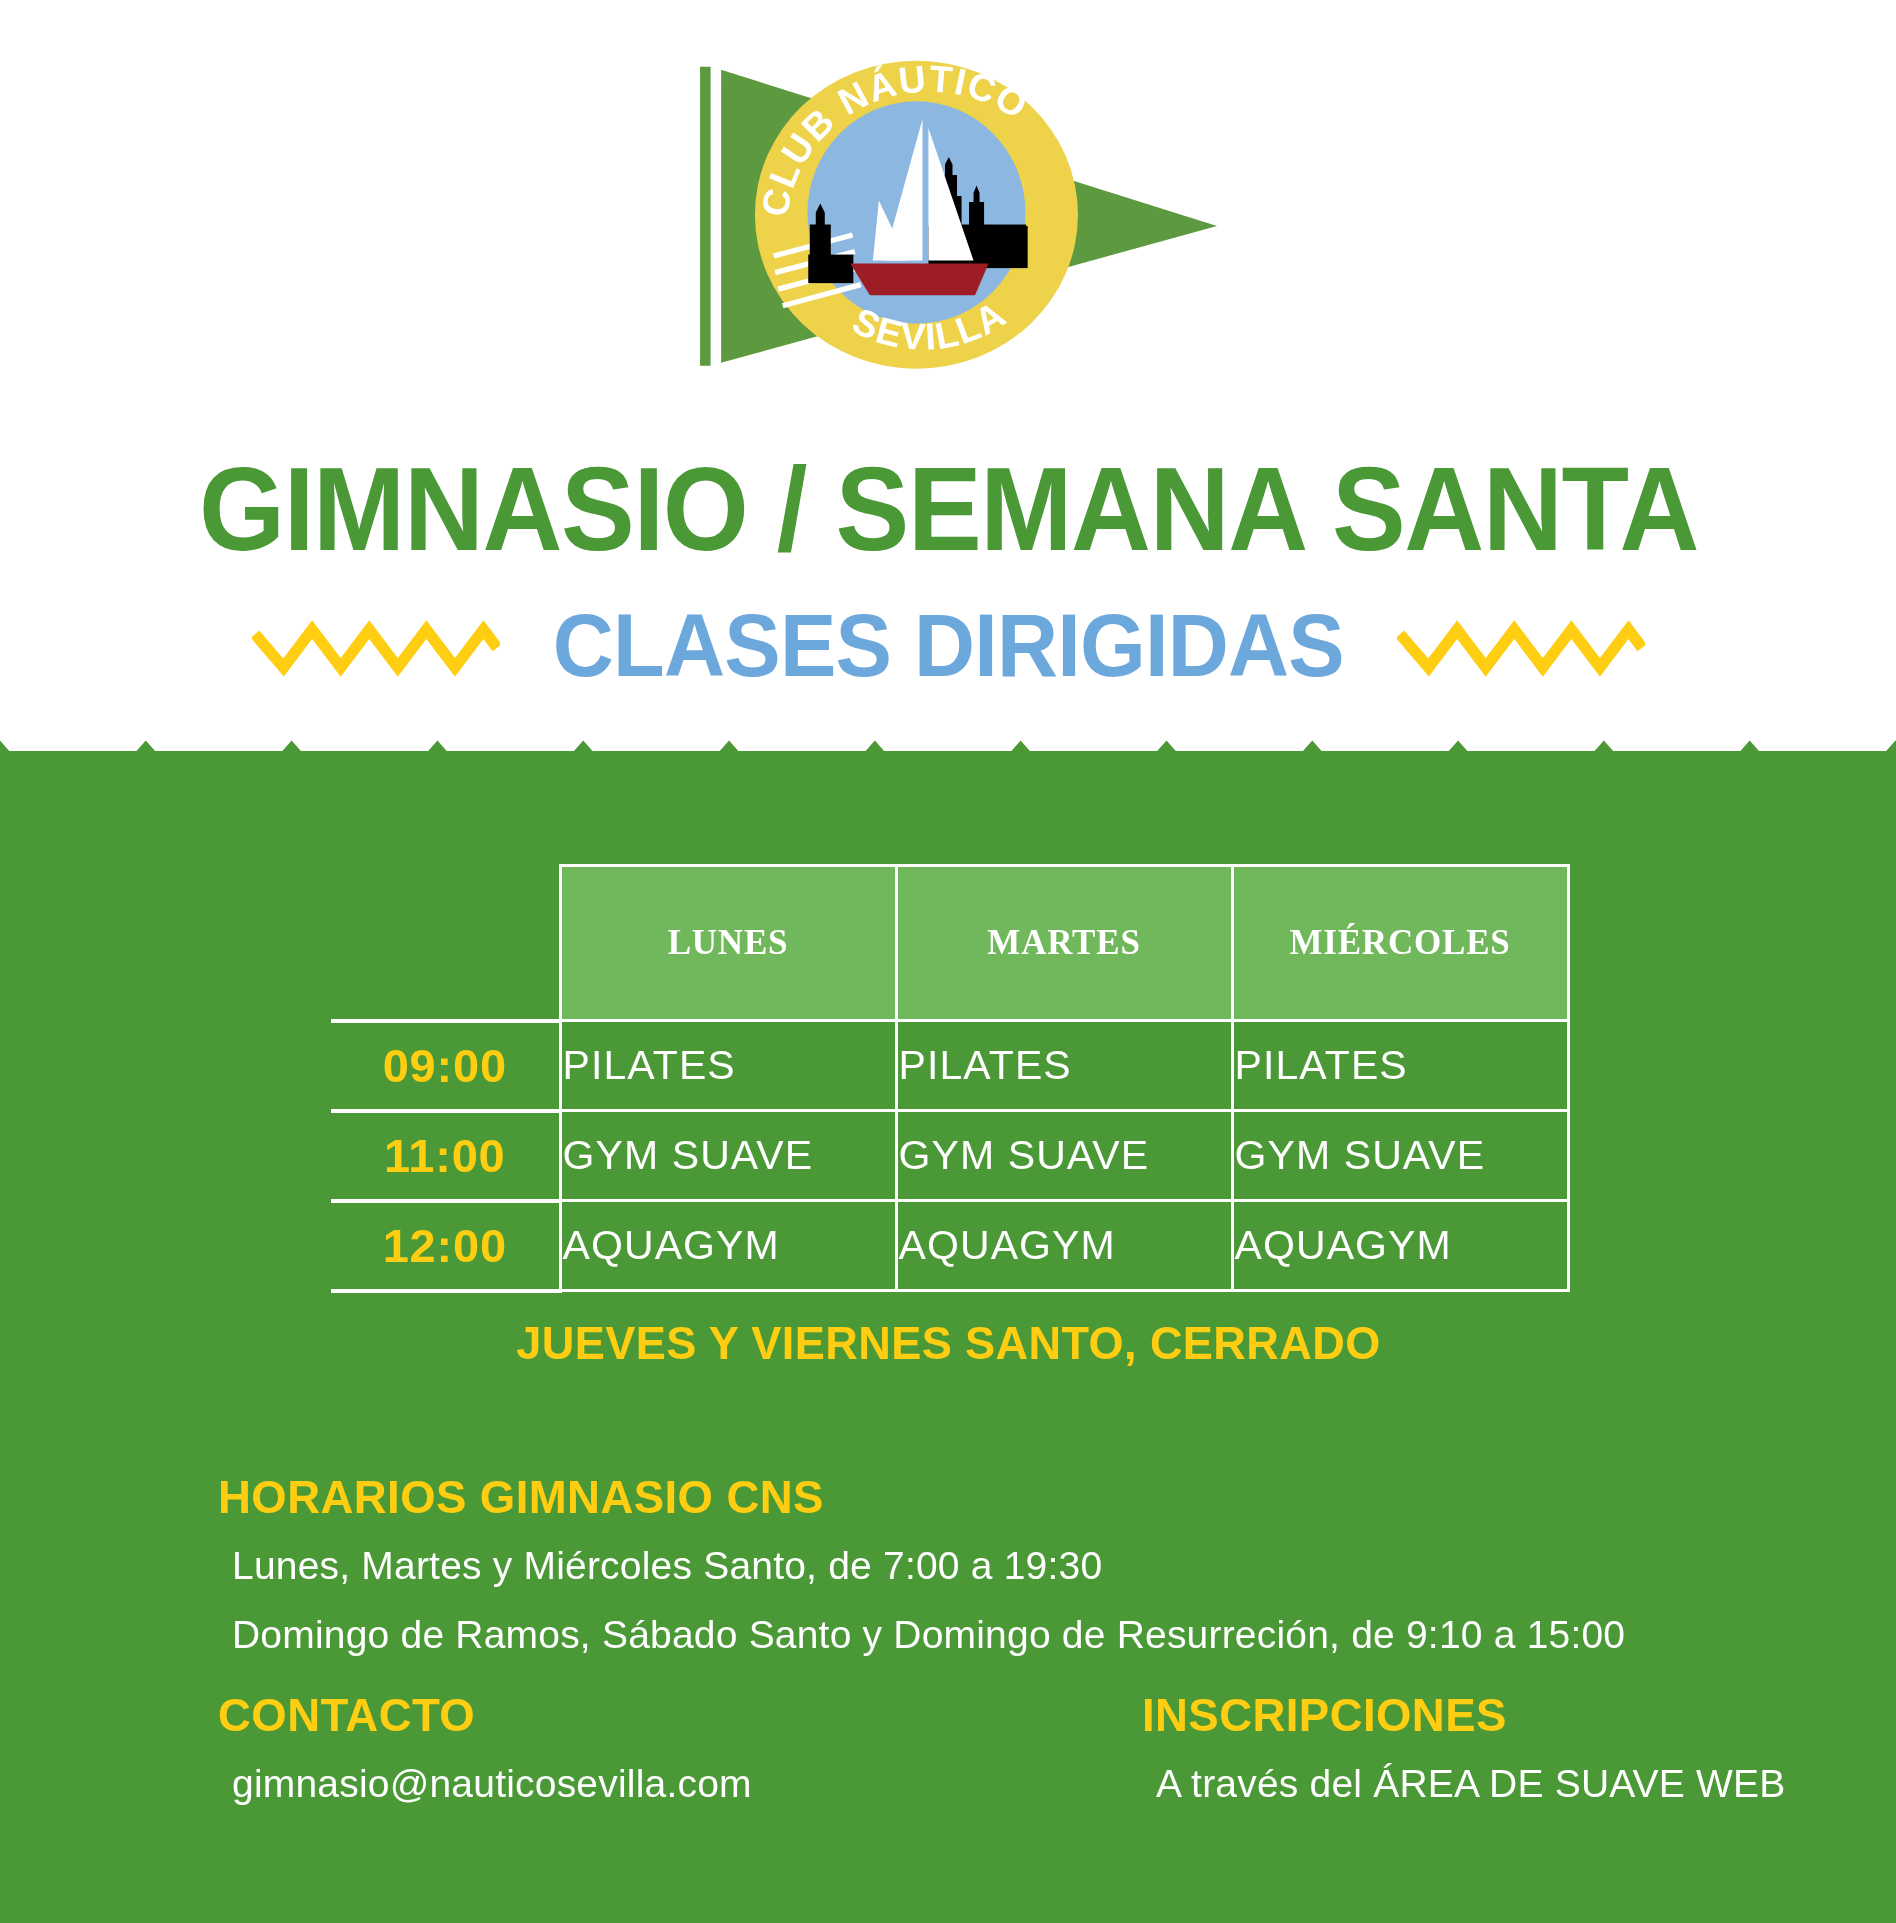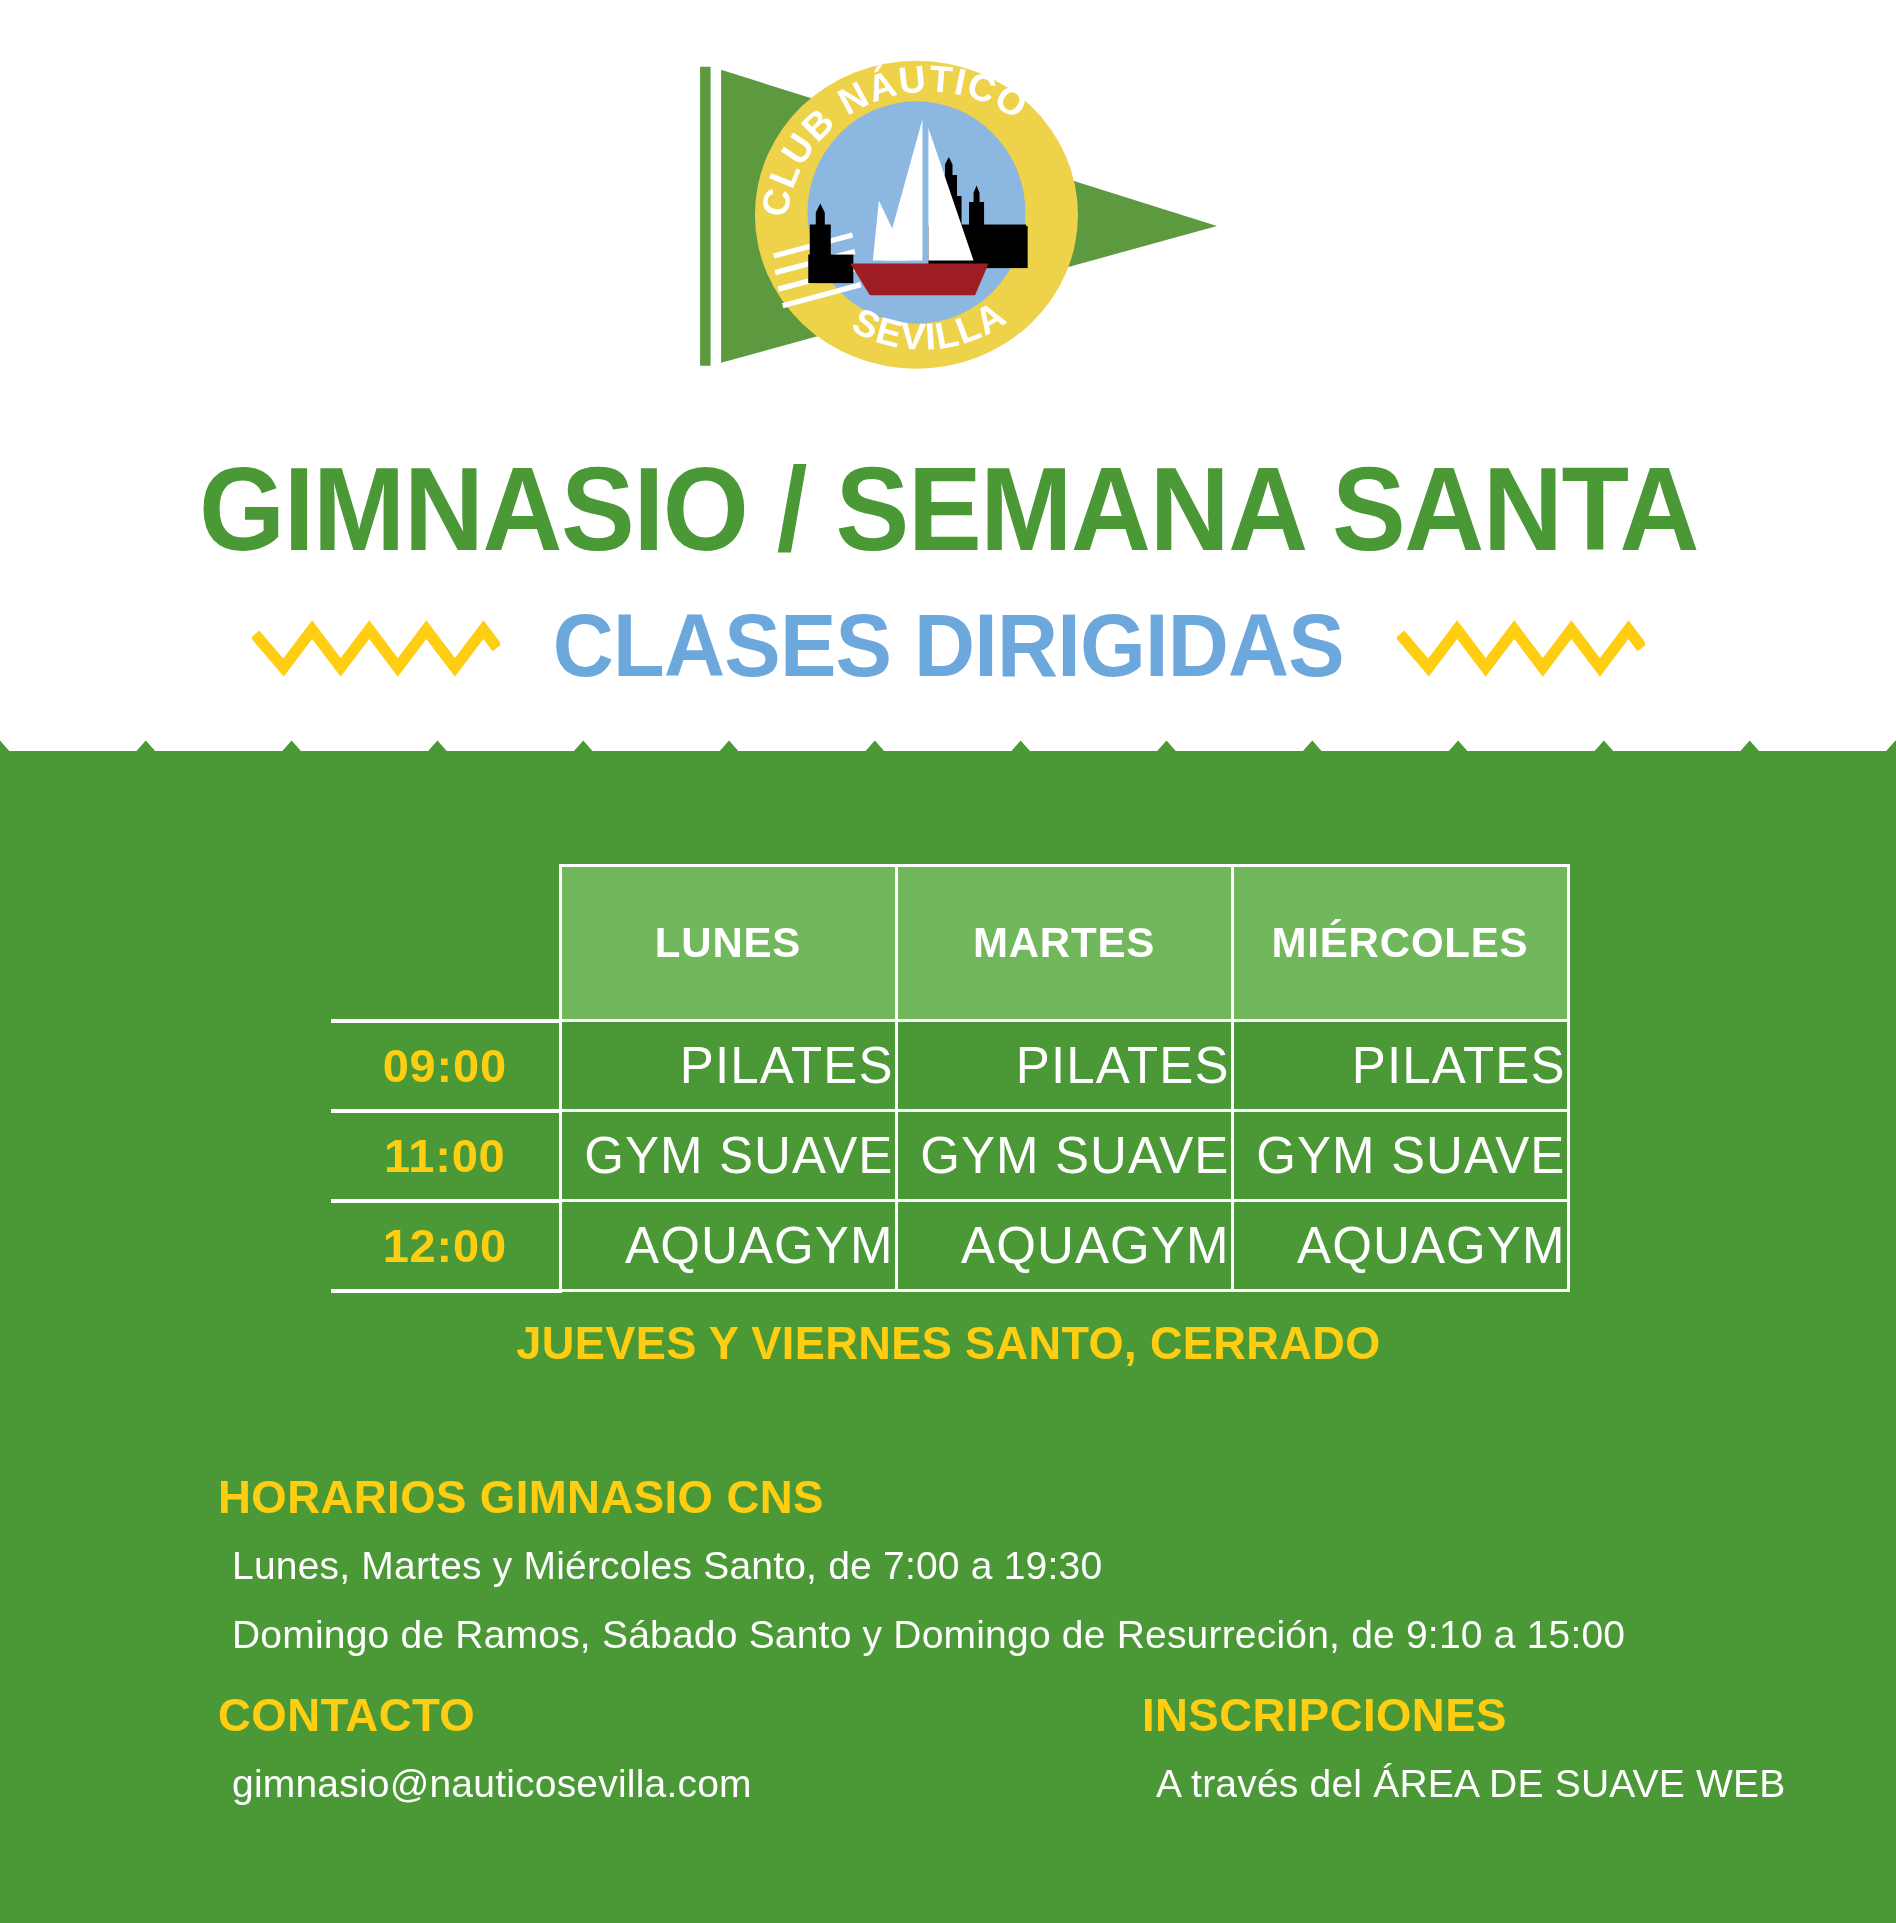--- a/index.html
+++ b/index.html
@@ -102,23 +102,23 @@
   table.schedule col.day-col  { width: 336px; }
 
   table.schedule th.corner {
     border: none;
     background: transparent;
     height: 150px;
   }
   table.schedule th.dayhead {
     background: #71b85c;
     color: #ffffff;
-    font-family: Liberation Sans, sans-serif;
-    font-weight: bold;
-    font-size: 42px;
+    font-family: Liberation Serif, serif;
+    font-weight: bold;
+    font-size: 35px;
     letter-spacing: 0.8px;
     height: 150px;
     border: 3.8px solid #ffffff;
     text-align: center;
     vertical-align: middle;
     transform: none;
   }
   table.schedule td.timecell {
     color: #ffcd11;
     font-family: "Liberation Sans", sans-serif;
@@ -130,22 +130,22 @@
     border-top: 4.5px solid #ffffff;
     border-bottom: 4.5px solid #ffffff;
     border-left: none;
     border-right: none;
     letter-spacing: 0.8px;
   }
   table.schedule td.classcell {
     color: #ffffff;
     font-family: "Liberation Sans", sans-serif;
     font-weight: normal;
-    font-size: 51px;
-    text-align: right;
+    font-size: 41px;
+    text-align: left;
     vertical-align: middle;
     height: 84px;
     border: 3.8px solid #ffffff;
     letter-spacing: 1.1px;
   }
 
   
   .closed-note {
     position: absolute;
     left: 0; top: 1315px;

